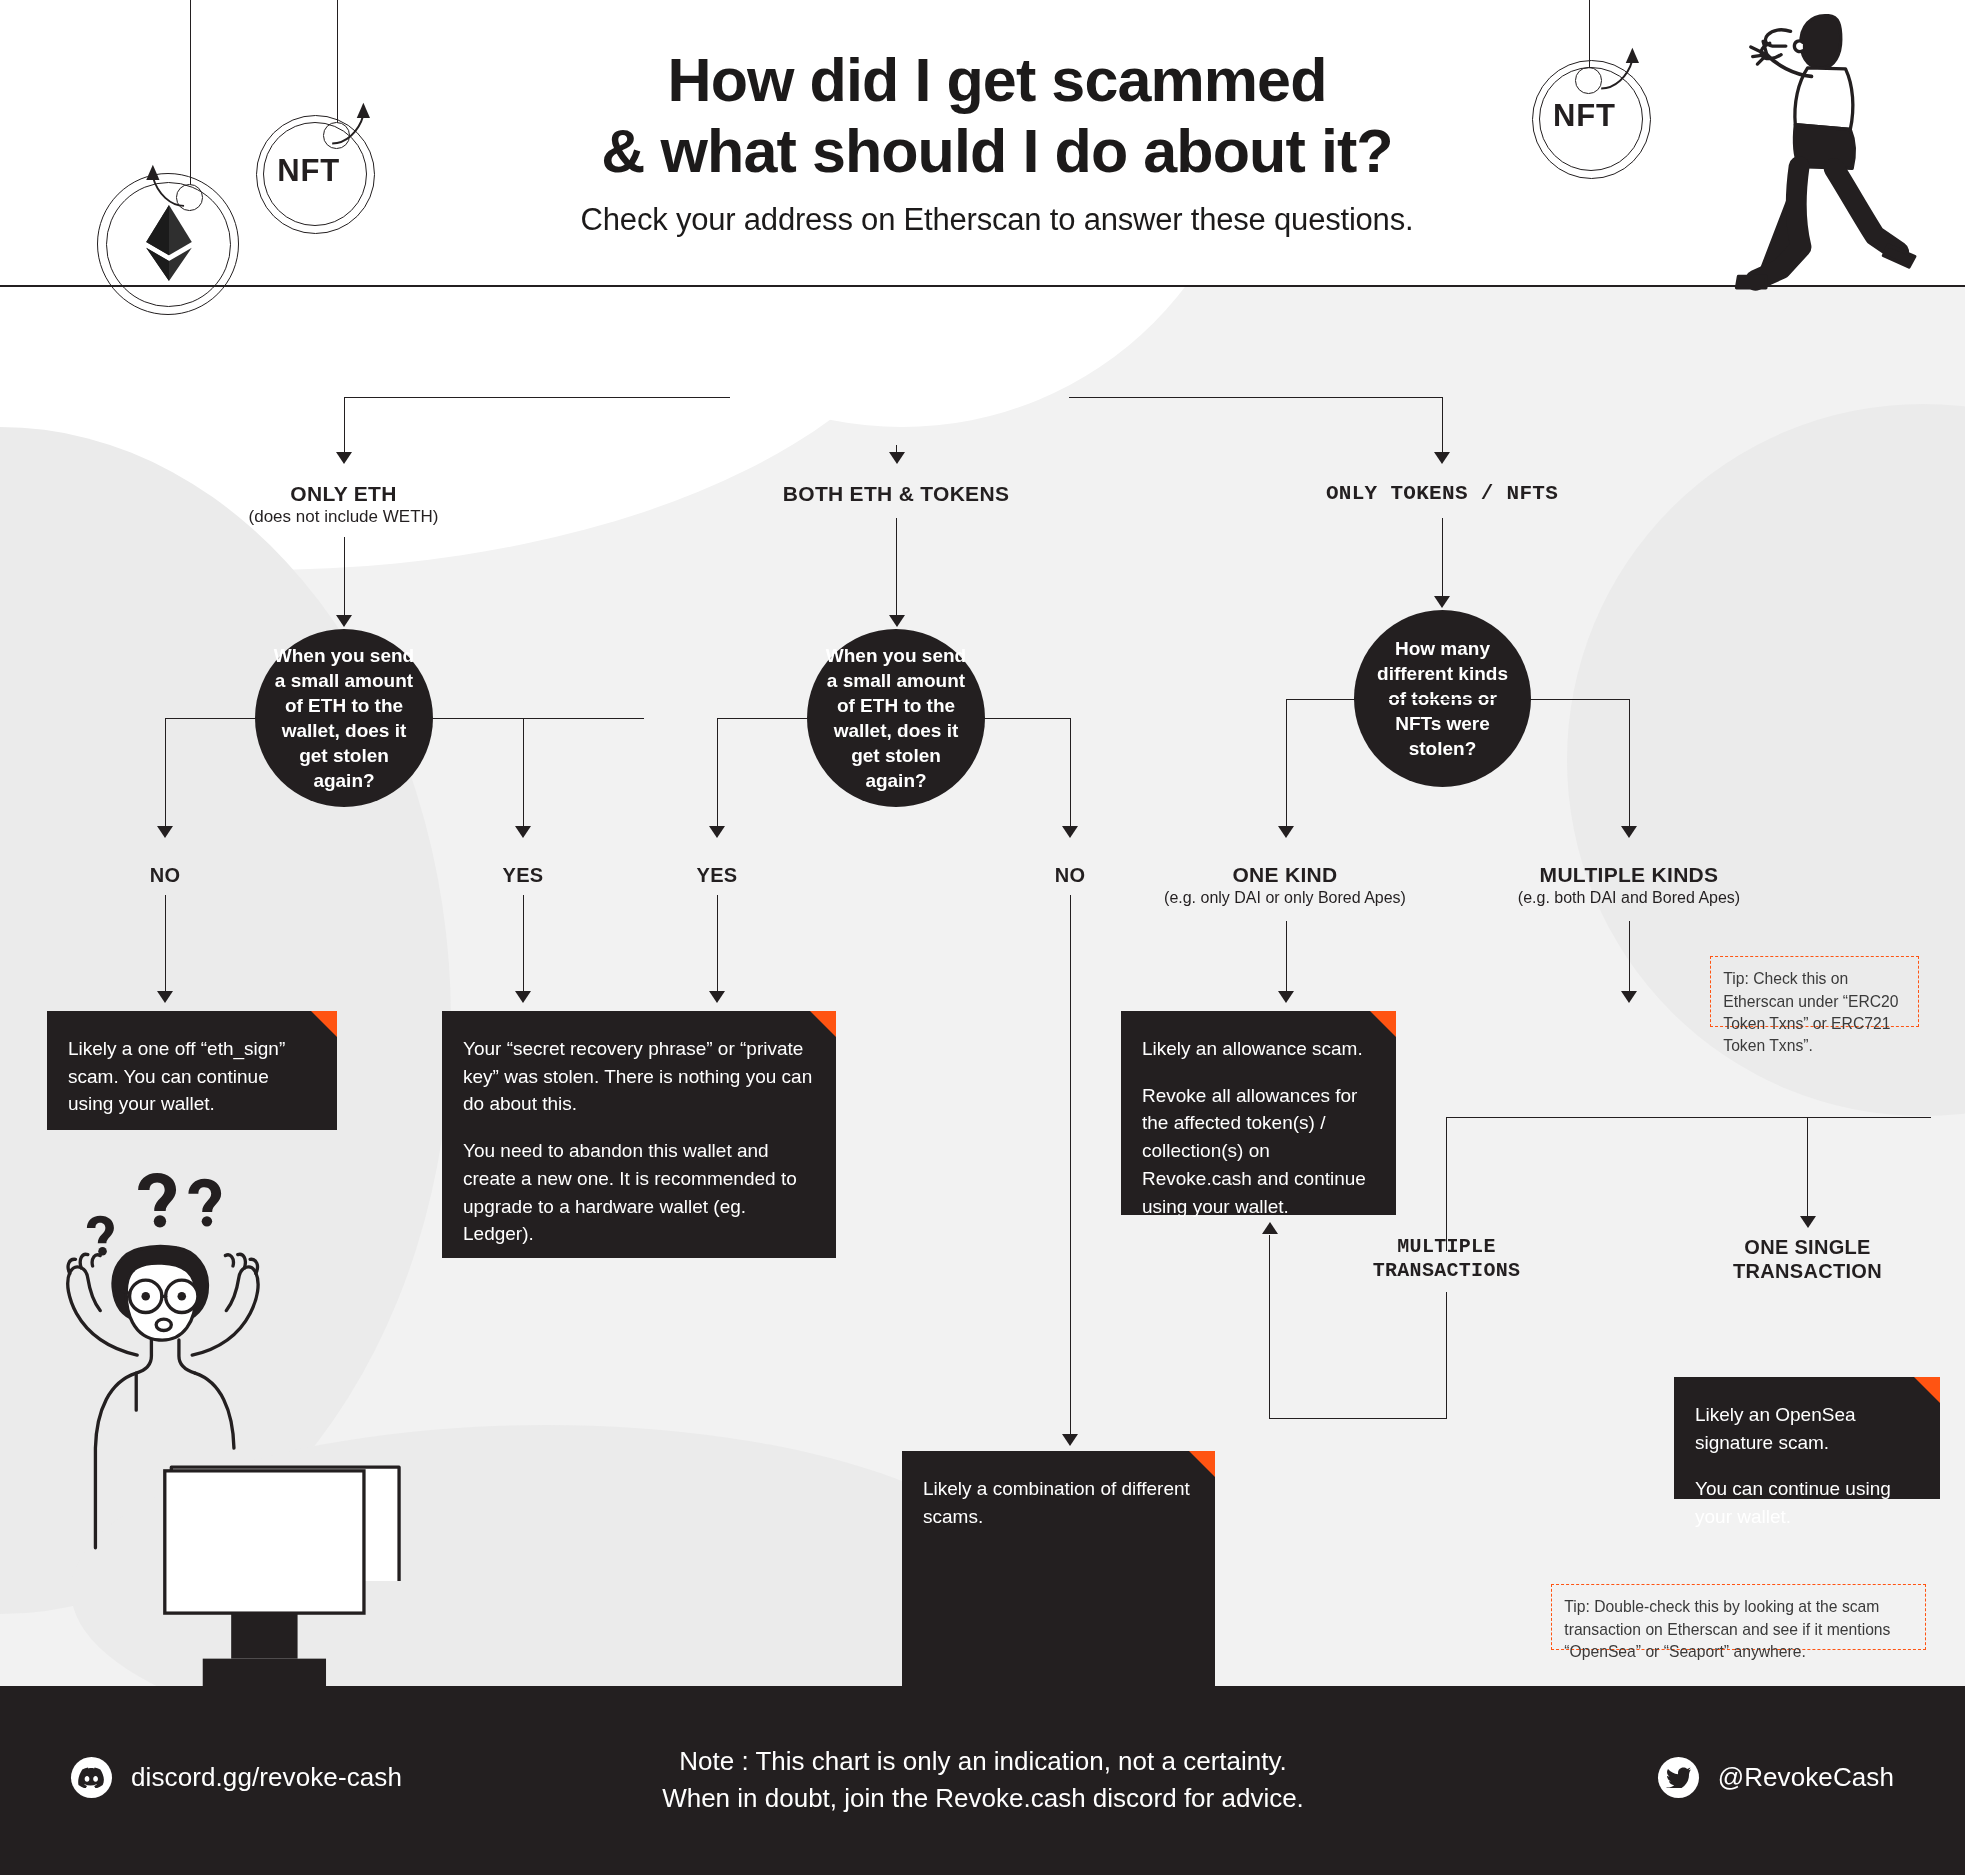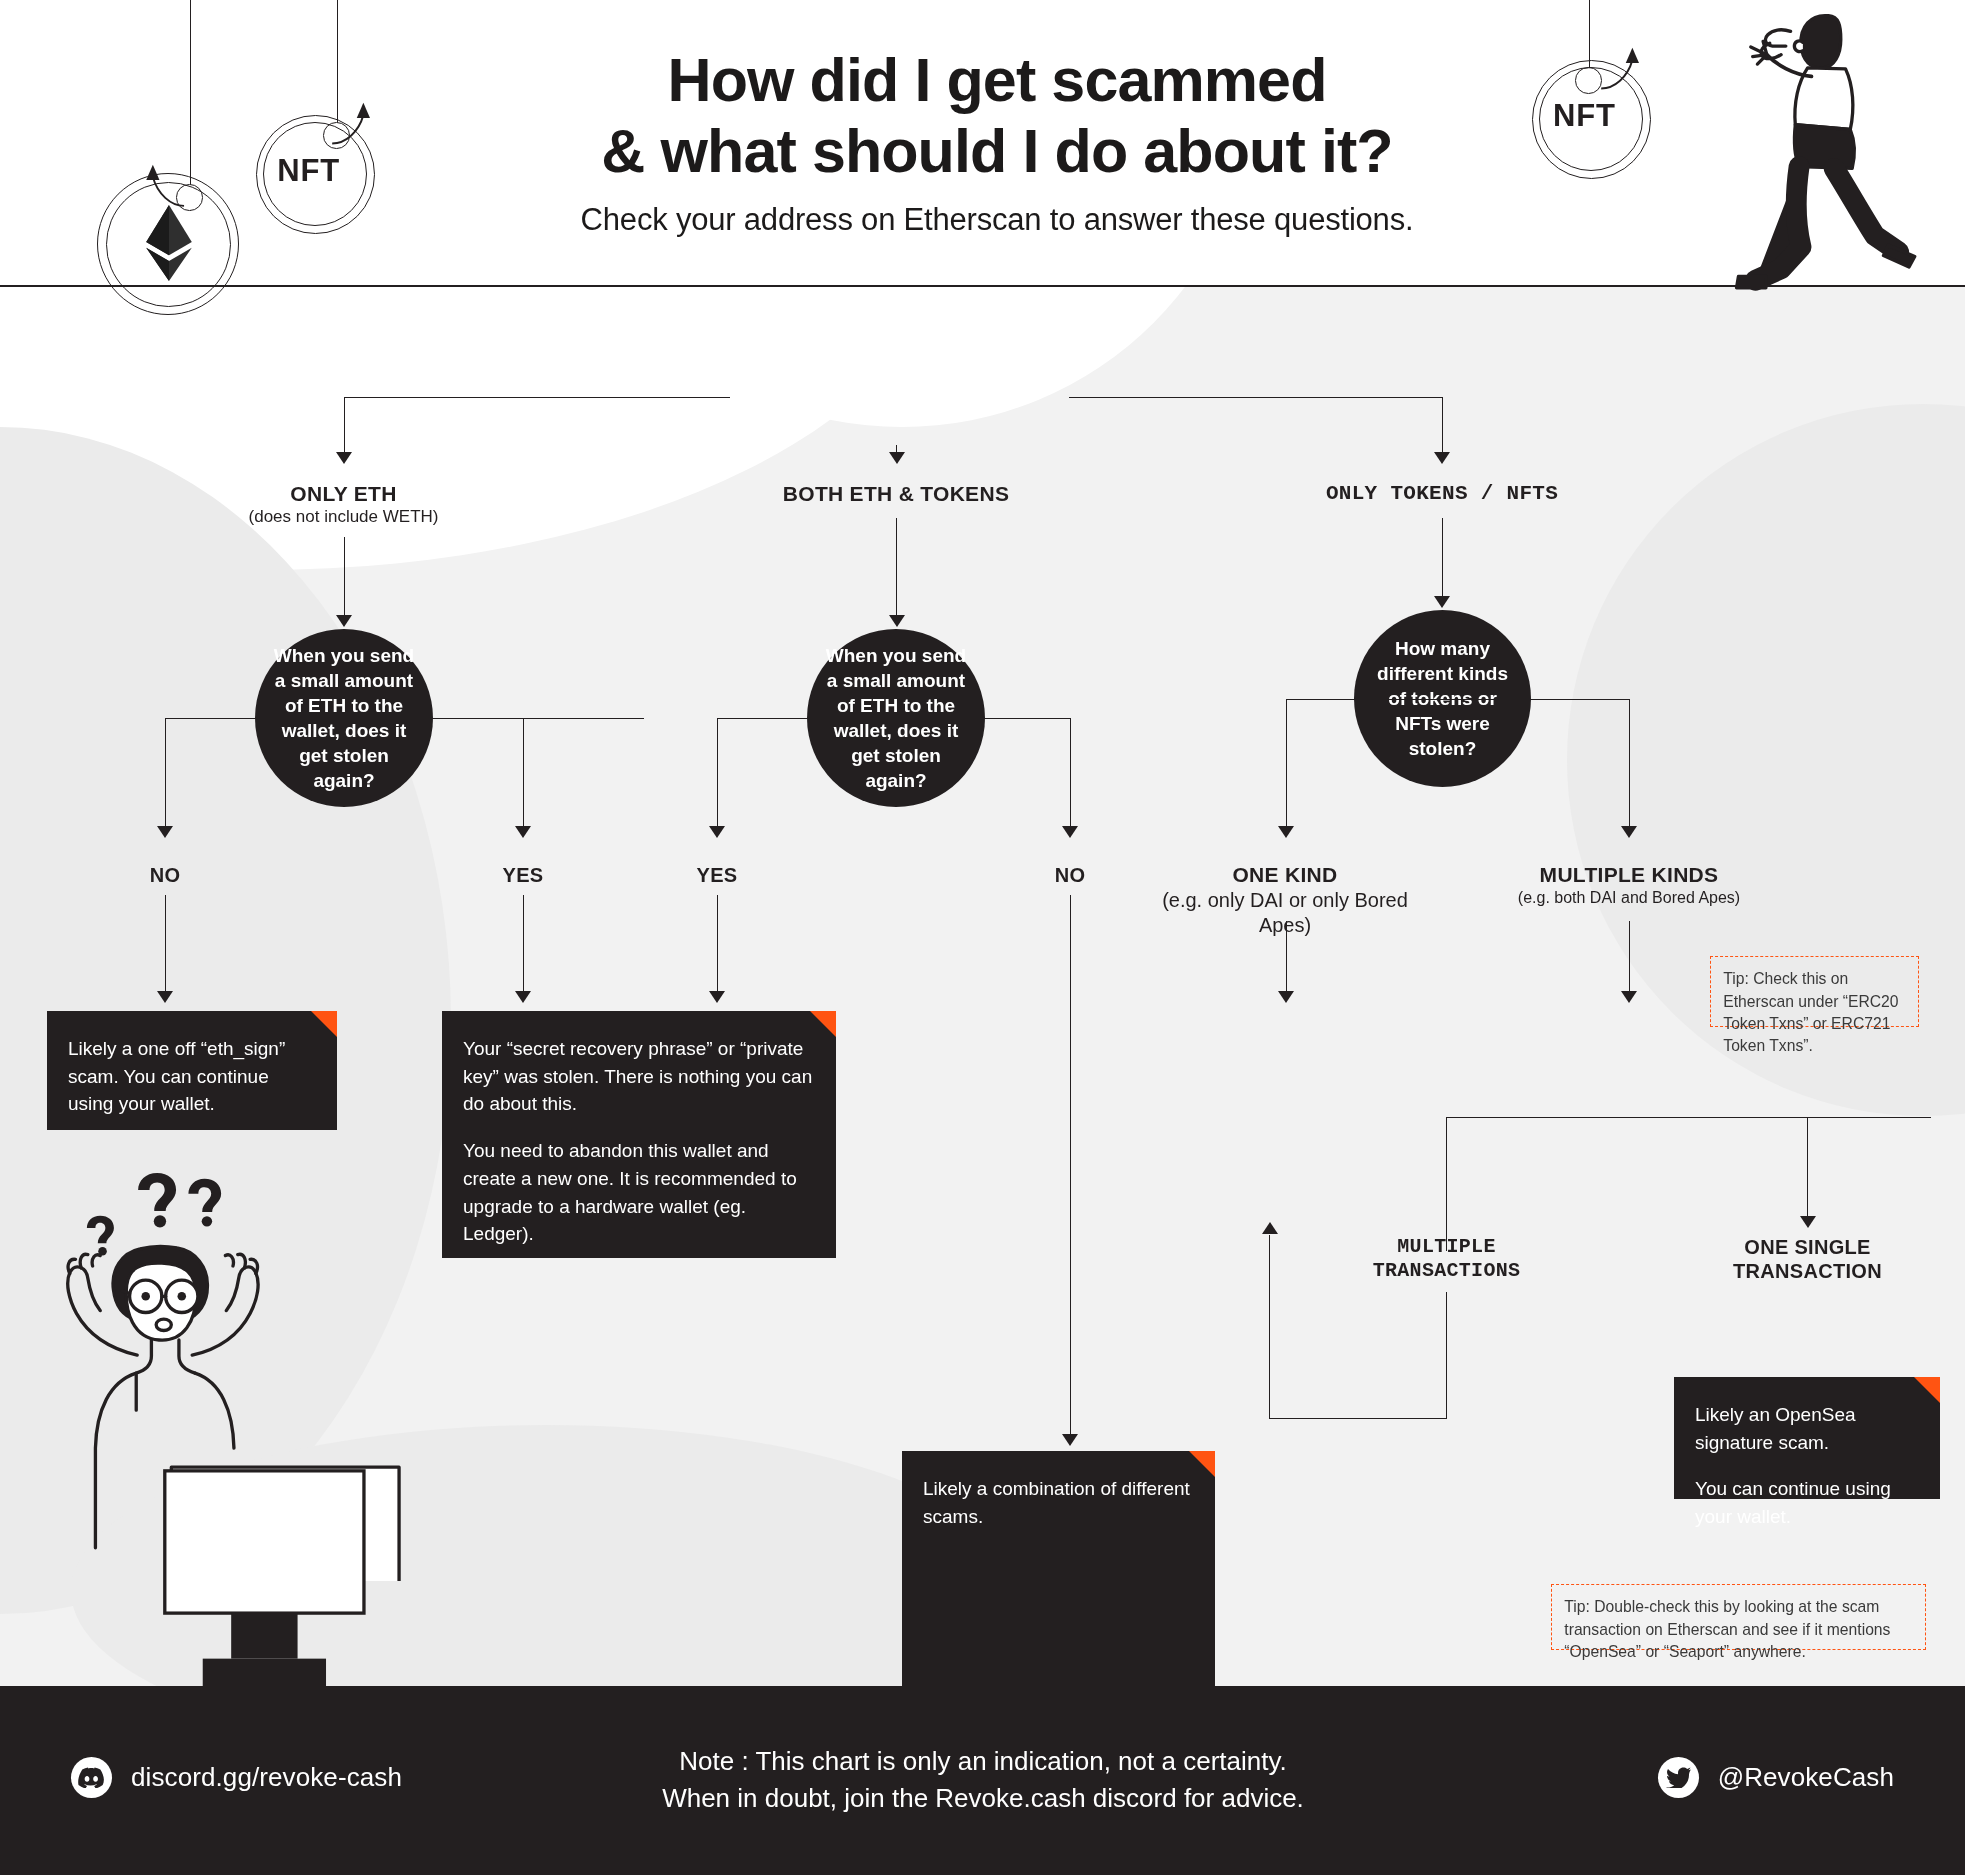--- a/index.html
+++ b/index.html
@@ -273,21 +273,21 @@
     <div class="ln lnv" style="left:1629px; top:414px; height:129px;"></div>
     <div class="arrow" style="left:1621px; top:541px;"></div>
 
     <div class="ans-label" style="left:108px; top:579px; width:114px;">NO</div>
     <div class="ans-label" style="left:466px; top:579px; width:114px;">YES</div>
     <div class="ans-label" style="left:660px; top:579px; width:114px;">YES</div>
     <div class="ans-label" style="left:1013px; top:579px; width:114px;">NO</div>
 
     <div class="branch-label" style="left:1157px; top:578px; width:256px;">
       <span>ONE KIND</span>
-      <span class="sub" style="font-size:20px;">(e.g. only DAI or only Bored Apes)</span>
+      <span class="sub" style="font-size:16px;">(e.g. only DAI or only Bored Apes)</span>
     </div>
     <div class="branch-label" style="left:1501px; top:578px; width:256px;">
       <span>MULTIPLE KINDS</span>
       <span class="sub" style="font-size:16px;">(e.g. both DAI and Bored Apes)</span>
     </div>
 
     <div class="ln lnv" style="left:165px; top:610px; height:97px;"></div>
     <div class="arrow" style="left:157px; top:706px;"></div>
 
     <div class="ln lnv" style="left:523px; top:610px; height:97px;"></div>
@@ -309,20 +309,25 @@
       <div class="fold"></div>
       <p>Likely a one off “eth_sign” scam. You can continue using your wallet.</p>
     </div>
 
     <div class="card" style="left:442px; top:726px; width:394px; height:247px;">
       <div class="fold"></div>
       <p>Your “secret recovery phrase” or “private key” was stolen. There is nothing you can do about this.</p>
       <p>You need to abandon this wallet and create a new one. It is recommended to upgrade to a hardware wallet (eg. Ledger).</p>
     </div>
 
+    <div class="card" style="left:1121px; top:726px; width:275px; height:204px;">
+      <div class="fold"></div>
+      <p>Likely an allowance scam.</p>
+      <p>Revoke all allowances for the affected token(s) / collection(s) on Revoke.cash and continue using your wallet.</p>
+    </div>
 
     <div class="card" style="left:902px; top:1166px; width:313px; height:275px;">
       <div class="fold"></div>
       <p>Likely a combination of different scams.</p>
     </div>
 
     <div class="tip" style="left:1710px; top:671px; width:209px; height:71px;">
       <span>Tip: Check this on Etherscan under “ERC20 Token Txns” or ERC721 Token Txns”.</span>
     </div>
 

